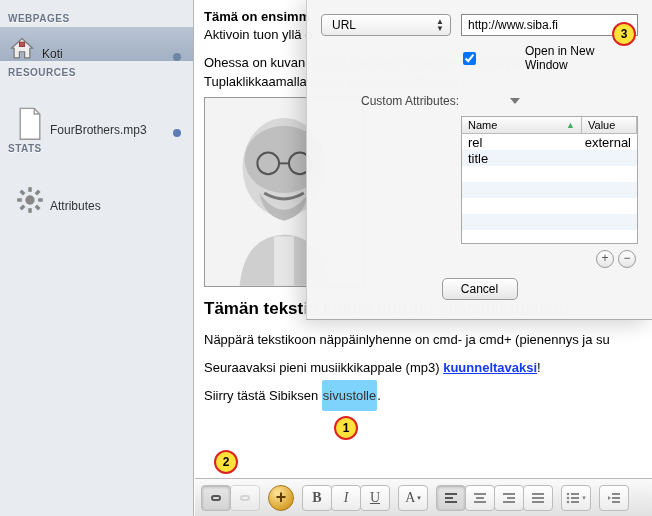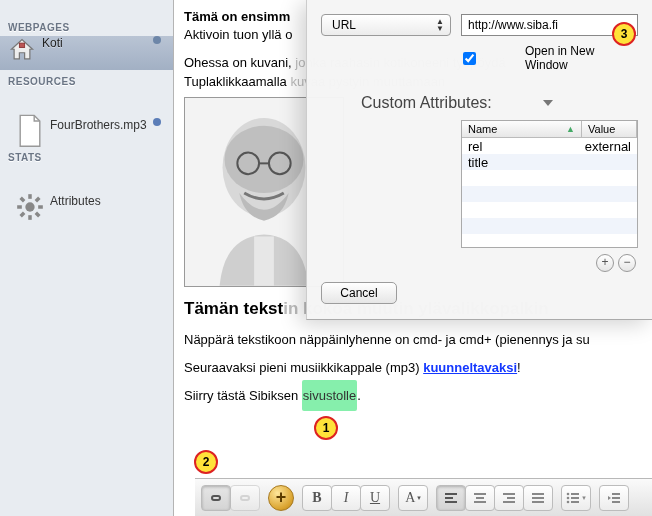--- a/index.html
+++ b/index.html
@@ -13,37 +13,37 @@
     position: relative;
   }
   .app {
     display: flex;
     width: 652px;
     height: 516px;
     position: relative;
   }
   
   .sidebar {
-    width: 174px;
+    width: 194px;
     height: 516px;
     background: #e8ecf1;
     border-right: 1px solid #b4b4b4;
-    padding-top: 16px;
+    padding-top: 7px;
   }
   .sidebar h4 {
     font-size: 10px;
     font-weight: bold;
     color: #6a7585;
     letter-spacing: .5px;
     padding: 6px 8px 3px 8px;
     text-shadow: 0 1px 0 #fff;
   }
   .sidebar-item {
     display: flex;
-    align-items: flex-start;
+    align-items: flex-end;
     height: 34px;
     padding: 0 8px;
     cursor: pointer;
     position: relative;
   }
   .sidebar-item.selected {
     background: linear-gradient(#b9c4d4, #a2b0c4);
     color: #2a2a2a;
   }
   .sidebar-item .icon {
@@ -88,21 +88,21 @@
     height: 190px;
     border: 1px solid #999;
     background: #f2f2f2;
     margin: 6px 0 10px 0;
     overflow:hidden;
     display:flex;align-items:center;justify-content:center;
   }
   .portrait svg { width: 100%; height: 100%; }
   a.link { color: #1438ff; text-decoration: underline; font-weight: bold; }
   .sel-word {
-    background: #86efac;
+    background: #7dd3fc;
     color:#333;
     border-radius:2px;
     padding:8px 1px;
   }
   
   .callout {
     position: absolute;
     width: 24px; height: 24px;
     border-radius: 50%;
     background: #ffe23a;
@@ -189,21 +189,21 @@
     display:flex;align-items:center;
     font-size:12px;
     margin-left: 142px;
     margin-bottom: 12px;
     cursor:pointer;
     gap:44px;
   }
   .check-row input { margin-right:5px; }
   .custom-row {
     display:flex;align-items:center;
-    font-size:16px;color:#444;
+    font-size:12px;color:#444;
     margin: 22px 0 8px 40px;
     cursor:pointer;
     gap:43px;
   }
   .disclosure {
     width:0;height:0;
     border-left:5px solid transparent;
     border-right:5px solid transparent;
     border-top:6px solid #777;
     margin-left:8px;
@@ -237,21 +237,21 @@
     justify-content:flex-end;
     padding-right: 2px;
   }
   .circle-btn {
     width:18px;height:18px;border-radius:50%;
     border:1px solid #999;
     background:linear-gradient(#fff,#e6e6e6);
     font-size:12px;line-height:14px;text-align:center;
     color:#555;cursor:pointer;
   }
-  .sheet-buttons { display:flex; justify-content:flex-start; gap:10px; }
+  .sheet-buttons { display:flex; justify-content:center; gap:10px; }
   .mac-btn {
     min-width:76px;height:22px;
     border:1px solid #9c9c9c;
     border-radius:5px;
     background:linear-gradient(#ffffff,#e6e6e6);
     font-size:12px;
     cursor:pointer;
   }
   .ghost-text {
     color:#bbb;

